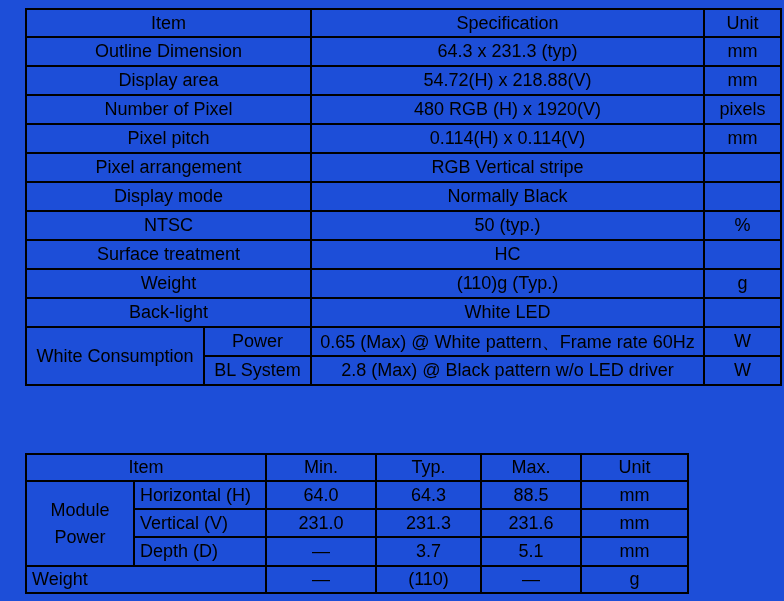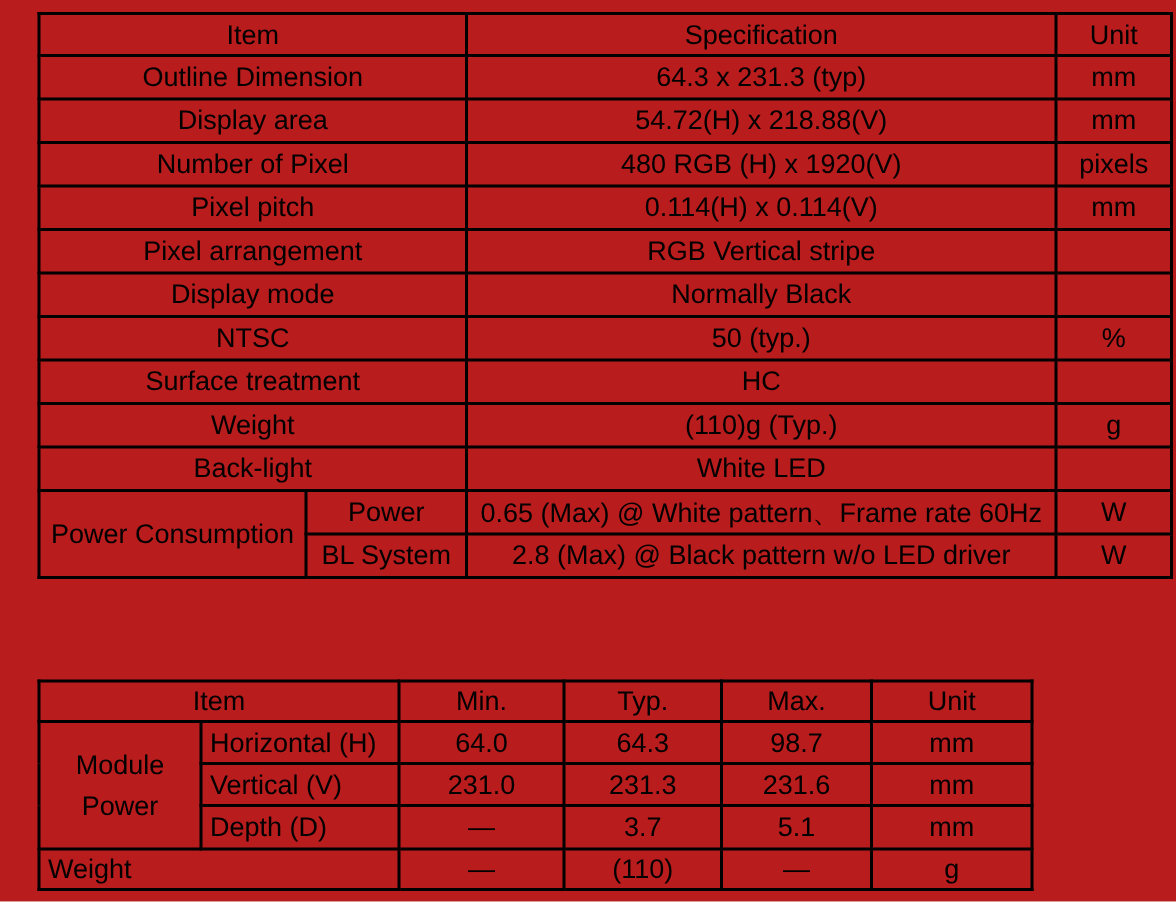--- a/index.html
+++ b/index.html
@@ -3,21 +3,21 @@
 <meta charset="utf-8">
 <style>
   * { box-sizing: border-box; margin: 0; padding: 0; }
   html, body {
     width: 784px; height: 601px;
     background: #ffffff;
     font-family: "Liberation Sans", "DejaVu Sans", sans-serif;
     color: #000000;
     overflow: hidden;
   }
-  .page { position: relative; width: 784px; height: 601px; background: #b91c1c; }
+  .page { position: relative; width: 784px; height: 601px; background: #1d4ed8; }
 
   table {
     border-collapse: collapse;
     table-layout: fixed;
     font-size: 18px;
     color: #000000;
   }
   td, th {
     border: 2px solid #000000;
     font-weight: normal;
@@ -118,21 +118,21 @@
         <td class="l">(110)g (Typ.)</td>
         <td class="c">g</td>
       </tr>
       <tr>
         <td class="l" colspan="2">Back-light</td>
         <td class="l">White LED</td>
         <td class="c"></td>
       </tr>
 
       <tr>
-        <td class="l" rowspan="2">Power Consumption</td>
+        <td class="l" rowspan="2">White Consumption</td>
         <td class="l">Power</td>
         <td class="l">0.65 (Max) @ White pattern、Frame rate 60Hz</td>
         <td class="c">W</td>
       </tr>
       <tr>
         <td class="l">BL System</td>
         <td class="l">2.8 (Max) @ Black pattern w/o LED driver</td>
         <td class="c">W</td>
       </tr>
     </tbody>
@@ -155,21 +155,21 @@
         <th class="c">Max.</th>
         <th class="c">Unit</th>
       </tr>
 
       <tr>
         <td class="group" rowspan="3">Module
 Power</td>
         <td class="l">Horizontal (H)</td>
         <td class="c">64.0</td>
         <td class="c">64.3</td>
-        <td class="c">98.7</td>
+        <td class="c">88.5</td>
         <td class="c">mm</td>
       </tr>
       <tr>
         <td class="l">Vertical (V)</td>
         <td class="c">231.0</td>
         <td class="c">231.3</td>
         <td class="c">231.6</td>
         <td class="c">mm</td>
       </tr>
       <tr style="height:29px">

